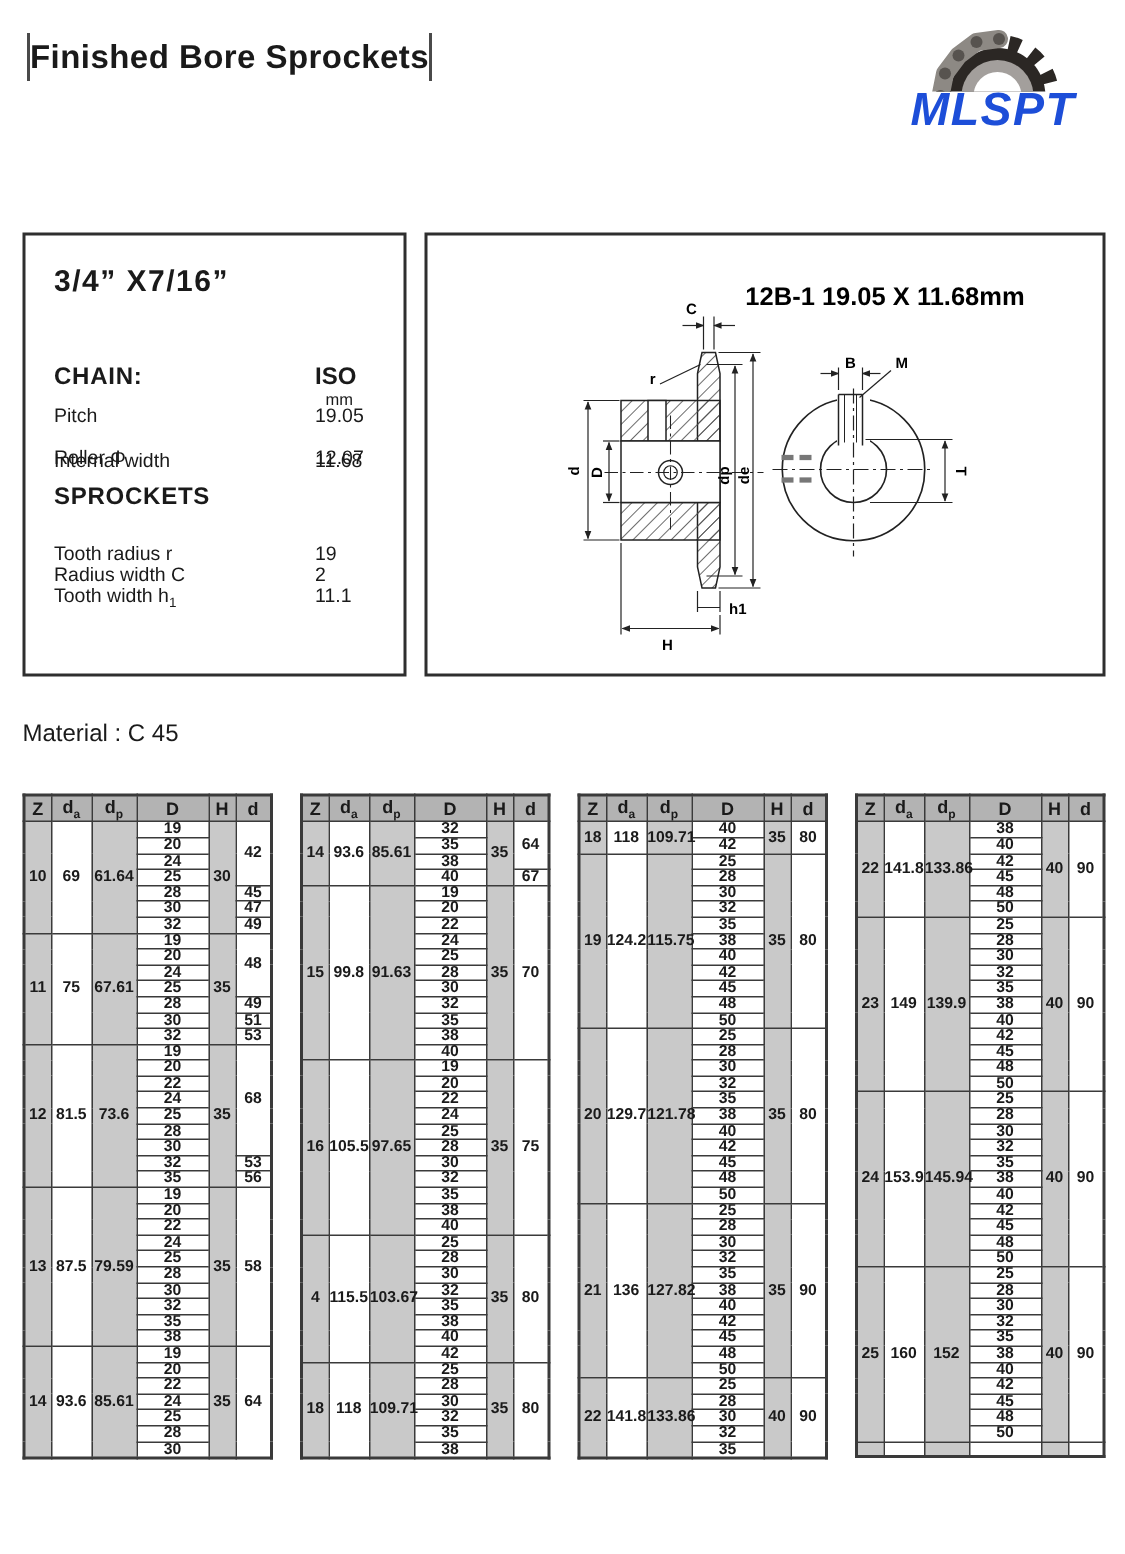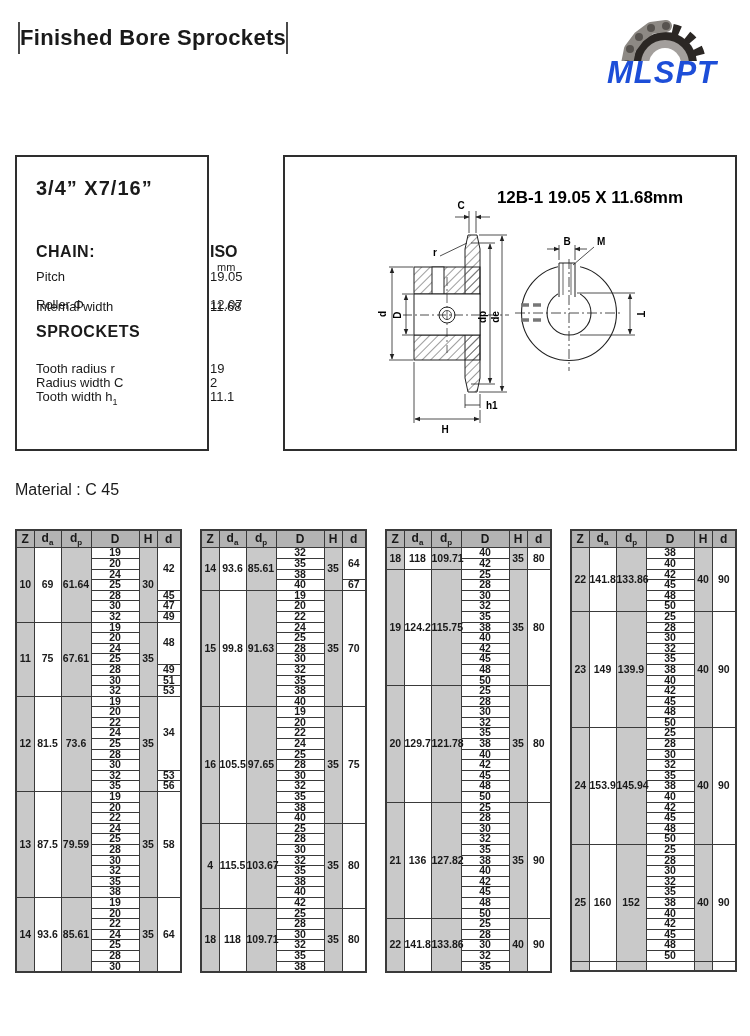--- a/index.html
+++ b/index.html
@@ -11,21 +11,21 @@
   
   #hdr { position:absolute; left:18px; top:22px; display:flex; align-items:center; }
   .vbar { width:2px; height:32px; background:#4a4a4a; }
   #hdr h1 { margin:0; font-size:22px; font-weight:bold; letter-spacing:.3px; }
   
   #logo { position:absolute; left:583px; top:4px; width:158px; height:94px; text-align:center; }
   #logo svg { display:block; margin:0 auto; }
   #logo-text { font-style:italic; font-weight:bold; font-size:31px; color:#1d4ed8;
                letter-spacing:1px; line-height:30px; margin-top:-4px; }
   
-  #spec-box { position:absolute; left:15px; top:155px; width:194px; height:296px;
+  #spec-box { position:absolute; left:15px; top:155px; width:256px; height:296px;
               border:2px solid #2e2e2e; background:#fff; }
   .spec-title { position:absolute; left:19px; top:20px; font-size:20px; font-weight:bold; letter-spacing:1px; }
   .spec-h { position:absolute; left:19px; font-size:16px; font-weight:bold; letter-spacing:.5px; }
   .spec-iso { position:absolute; left:193px; top:86px; font-size:16px; font-weight:bold; }
   .spec-mm  { position:absolute; left:200px; top:104px; font-size:11px; }
   .srow { position:absolute; left:19px; width:210px; font-size:13px; line-height:13px; }
   .srow .val { position:absolute; left:174px; top:0; }
   
   #draw-box { position:absolute; left:283px; top:155px; width:454px; height:296px;
               border:2px solid #2e2e2e; background:#fff; }
@@ -287,21 +287,21 @@
         <tr>
           <td>32</td>
           <td>53</td>
         </tr>
         <tr>
           <td rowspan="9" class="g">12</td>
           <td rowspan="9">81.5</td>
           <td rowspan="9" class="g">73.6</td>
           <td>19</td>
           <td rowspan="9" class="g">35</td>
-          <td rowspan="7">34</td>
+          <td rowspan="7">68</td>
         </tr>
         <tr>
           <td>20</td>
         </tr>
         <tr>
           <td>22</td>
         </tr>
         <tr>
           <td>24</td>
         </tr>

